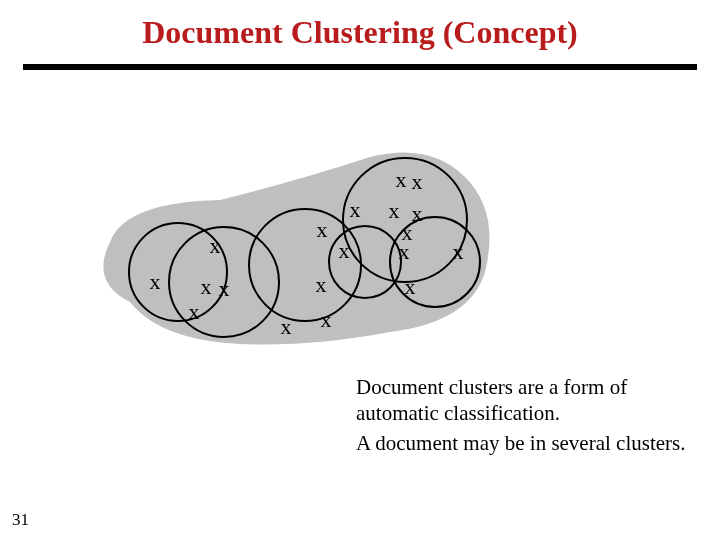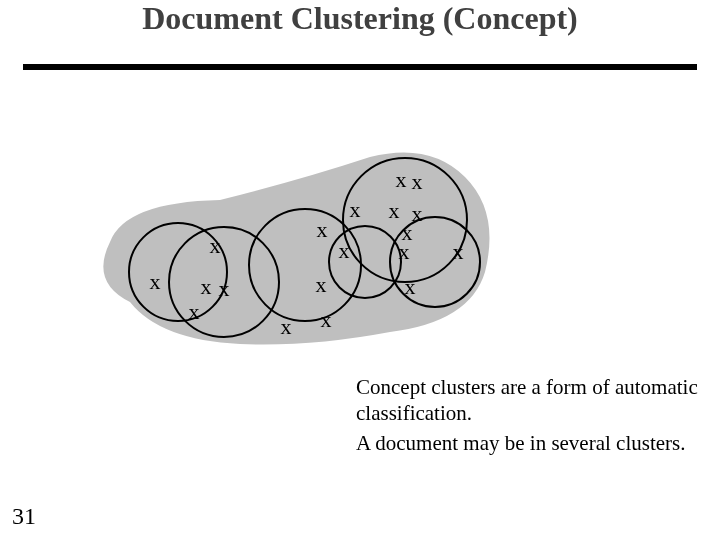--- a/index.html
+++ b/index.html
@@ -8,21 +8,22 @@
     height: 540px;
     font-family: "Times New Roman", Times, serif;
     background: #fff;
     position: relative;
     overflow: hidden;
   }
   .title {
     text-align: center;
     font-size: 32px;
     font-weight: bold;
-    color: #404040;
+    color: #b91c1c;
+    padding-top: 14px;
     padding-bottom: 8px;
   }
   .rule {
     position: absolute;
     left: 23px;
     width: 674px;
     height: 6px;
     background: #000;
     top: 64px;
   }
@@ -48,21 +49,21 @@
     color: #000;
     line-height: 1.25;
     width: 350px;
   }
   .caption.c1 { top: 374px; }
   .caption.c2 { top: 430px; }
   .page-num {
     position: absolute;
     left: 12px;
     bottom: 10px;
-    font-size: 24px;
+    font-size: 17px;
     color: #000;
   }
 </style>
 </head>
 <body>
 
 <div class="title">Document Clustering (Concept)</div>
 <div class="rule"></div>
 
 <div class="diagram">
@@ -101,16 +102,16 @@
       <span class="datapoint" style="left: 331px; top: 58px;">x</span>
       <span class="datapoint" style="left: 347px; top: 60px;">x</span>
       <span class="datapoint" style="left: 347px; top: 92px;">x</span>
       <span class="datapoint" style="left: 337px; top: 111px;">x</span>
       <span class="datapoint" style="left: 334px; top: 130px;">x</span>
       <span class="datapoint" style="left: 388px; top: 130px;">x</span>
       <span class="datapoint" style="left: 340px; top: 165px;">x</span>
     </div>
 </div>
 
-<div class="caption c1">Concept clusters are a form of automatic classification.</div>
+<div class="caption c1">Document clusters are a form of automatic classification.</div>
 <div class="caption c2">A document may be in several clusters.</div>
 
 <div class="page-num">31</div>
 
 </body></html>

